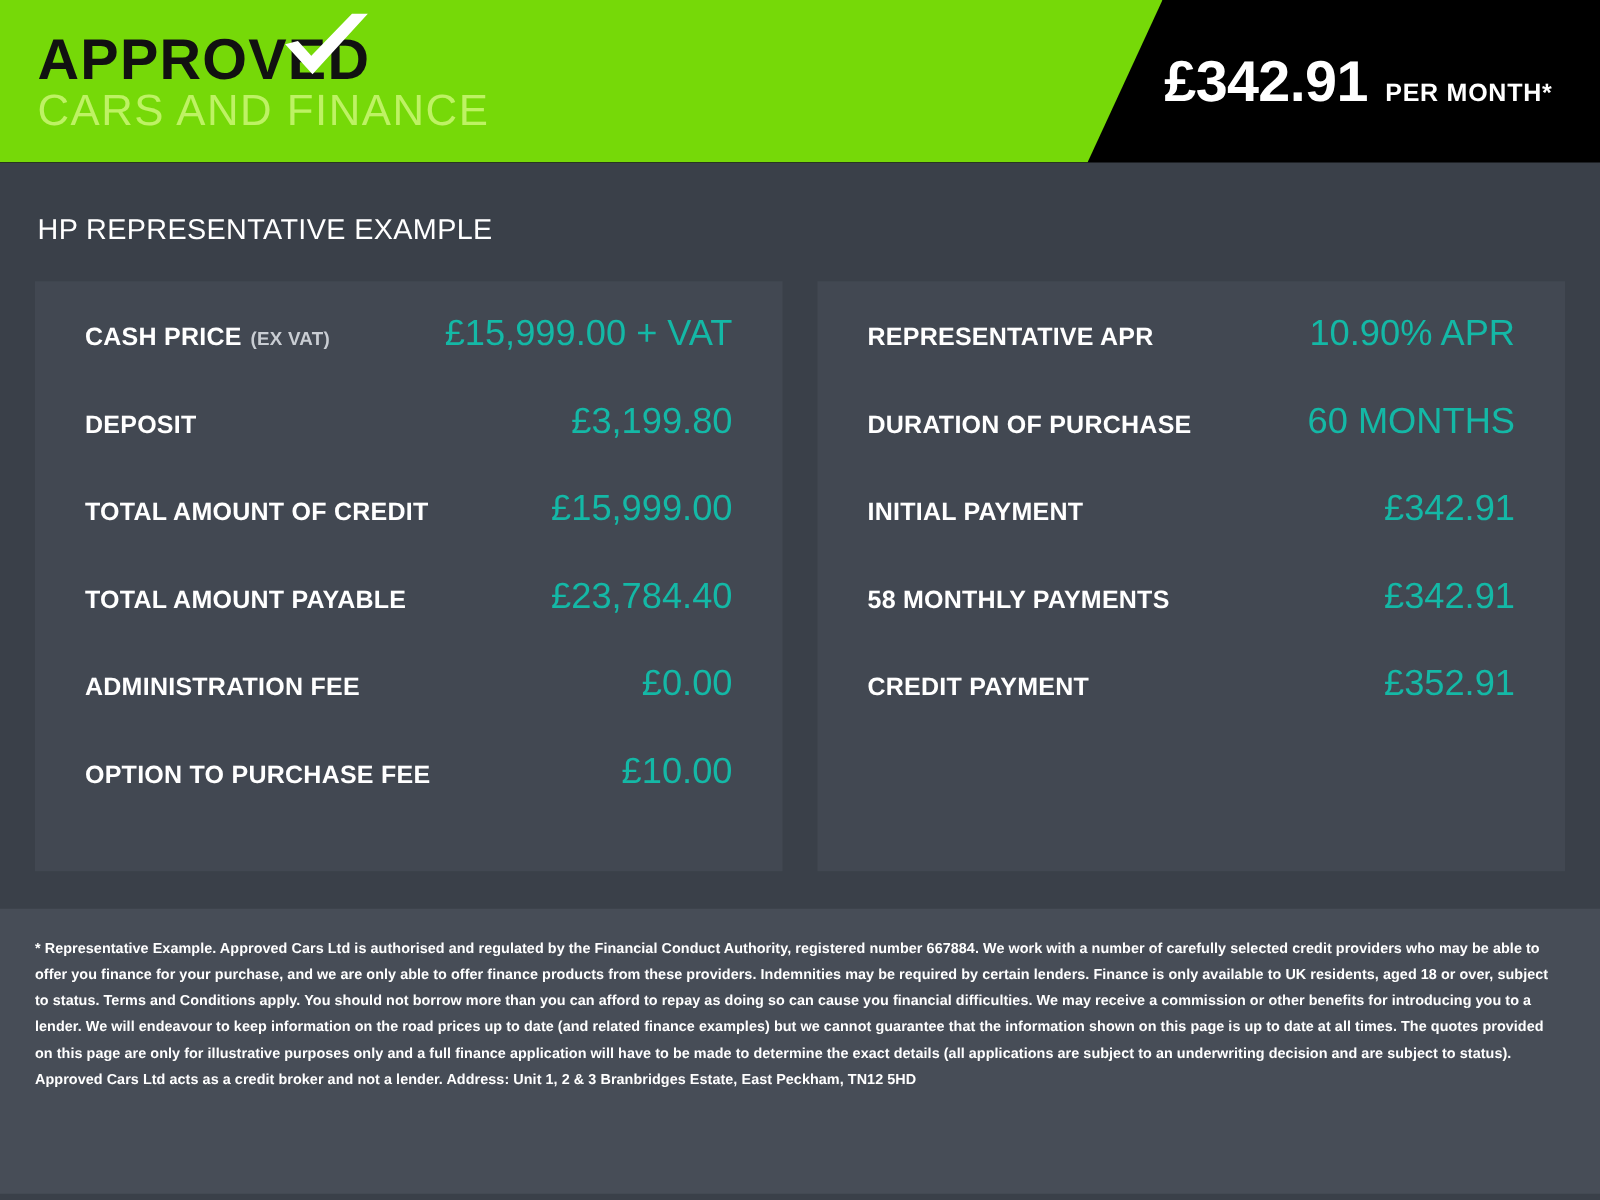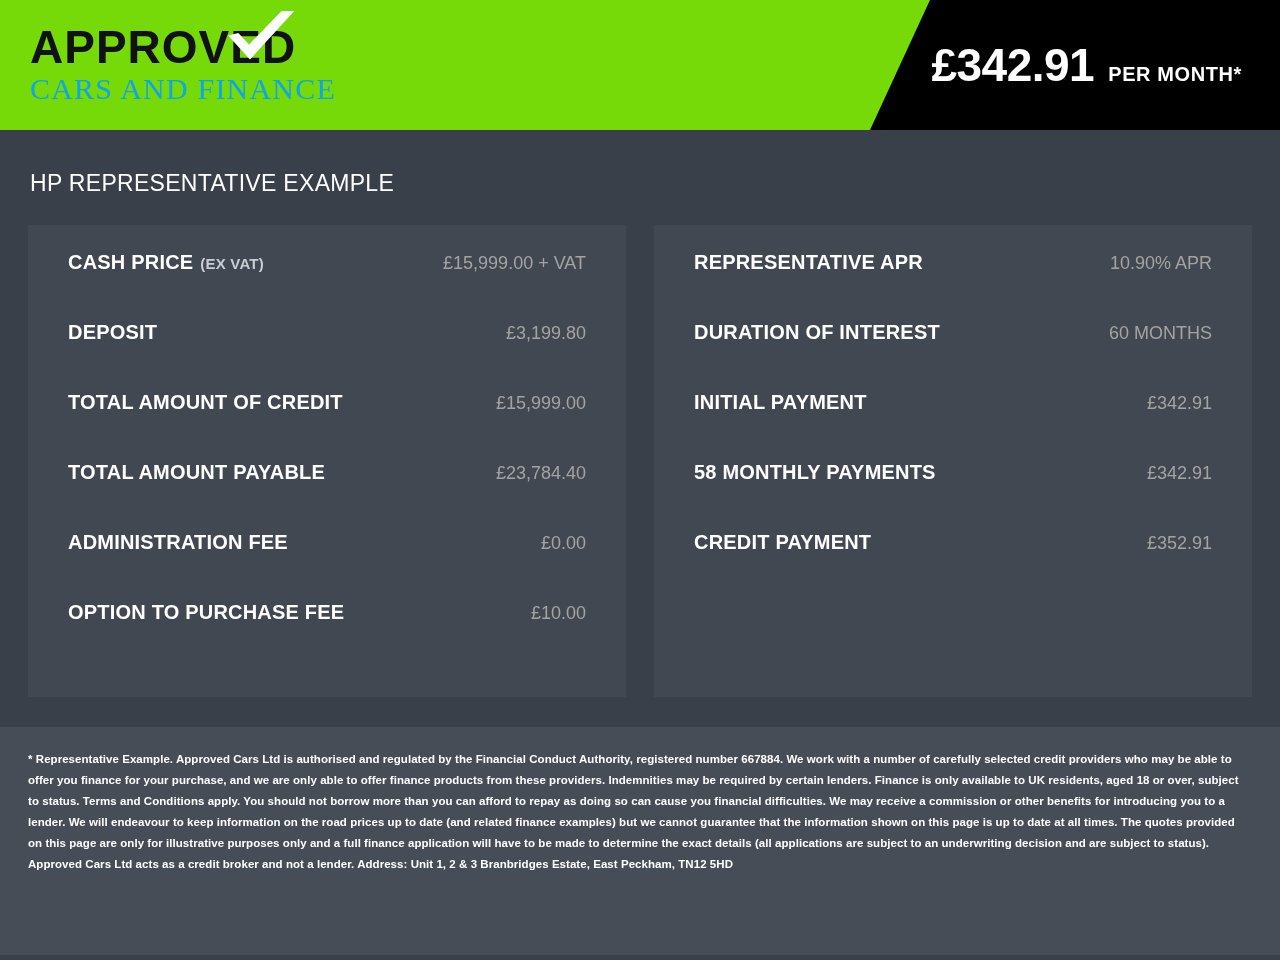--- a/index.html
+++ b/index.html
@@ -39,24 +39,24 @@
     color: #111;
     line-height: 50px;
     white-space: nowrap;
   }
   .logo-tick {
     position: absolute;
     left: 196px; top: -12px;
     width: 70px; height: 58px;
   }
   .logo-bottom {
-    font-family: Liberation Serif, serif;
-    font-size: 30px;
+    font-family: Liberation Sans, sans-serif;
+    font-size: 35px;
     letter-spacing: 1.2px;
-    color: #0ea5e9;
+    color: #bef264;
     line-height: 34px;
     white-space: nowrap;
   }
   .price-block {
     position: absolute;
     right: 38px; top: 38px;
     display: flex;
     align-items: baseline;
     color: #ffffff;
   }
@@ -105,22 +105,22 @@
     white-space: nowrap;
   }
   .row-sublabel {
     color: #c9cdd3;
     font-size: 15px;
     font-weight: bold;
     margin-left: 7px;
     margin-top: 28px;
   }
   .row-value {
-    color: #a3a3a3;
-    font-size: 18px;
+    color: #14b8a6;
+    font-size: 29px;
     font-weight: normal;
     white-space: nowrap;
     text-align: right;
   }
 
   
   .disclaimer {
     margin: 30px 0 0 0;
     background: #474d57;
     padding: 22px 28px 26px 28px;
@@ -203,21 +203,21 @@
 
   <div class="panel">
     <div class="row">
       <div class="row-label">
         <span>REPRESENTATIVE APR</span>
       </div>
       <div class="row-value">10.90% APR</div>
     </div>
     <div class="row">
       <div class="row-label">
-        <span>DURATION OF INTEREST</span>
+        <span>DURATION OF PURCHASE</span>
       </div>
       <div class="row-value">60 MONTHS</div>
     </div>
     <div class="row">
       <div class="row-label">
         <span>INITIAL PAYMENT</span>
       </div>
       <div class="row-value">£342.91</div>
     </div>
     <div class="row">

